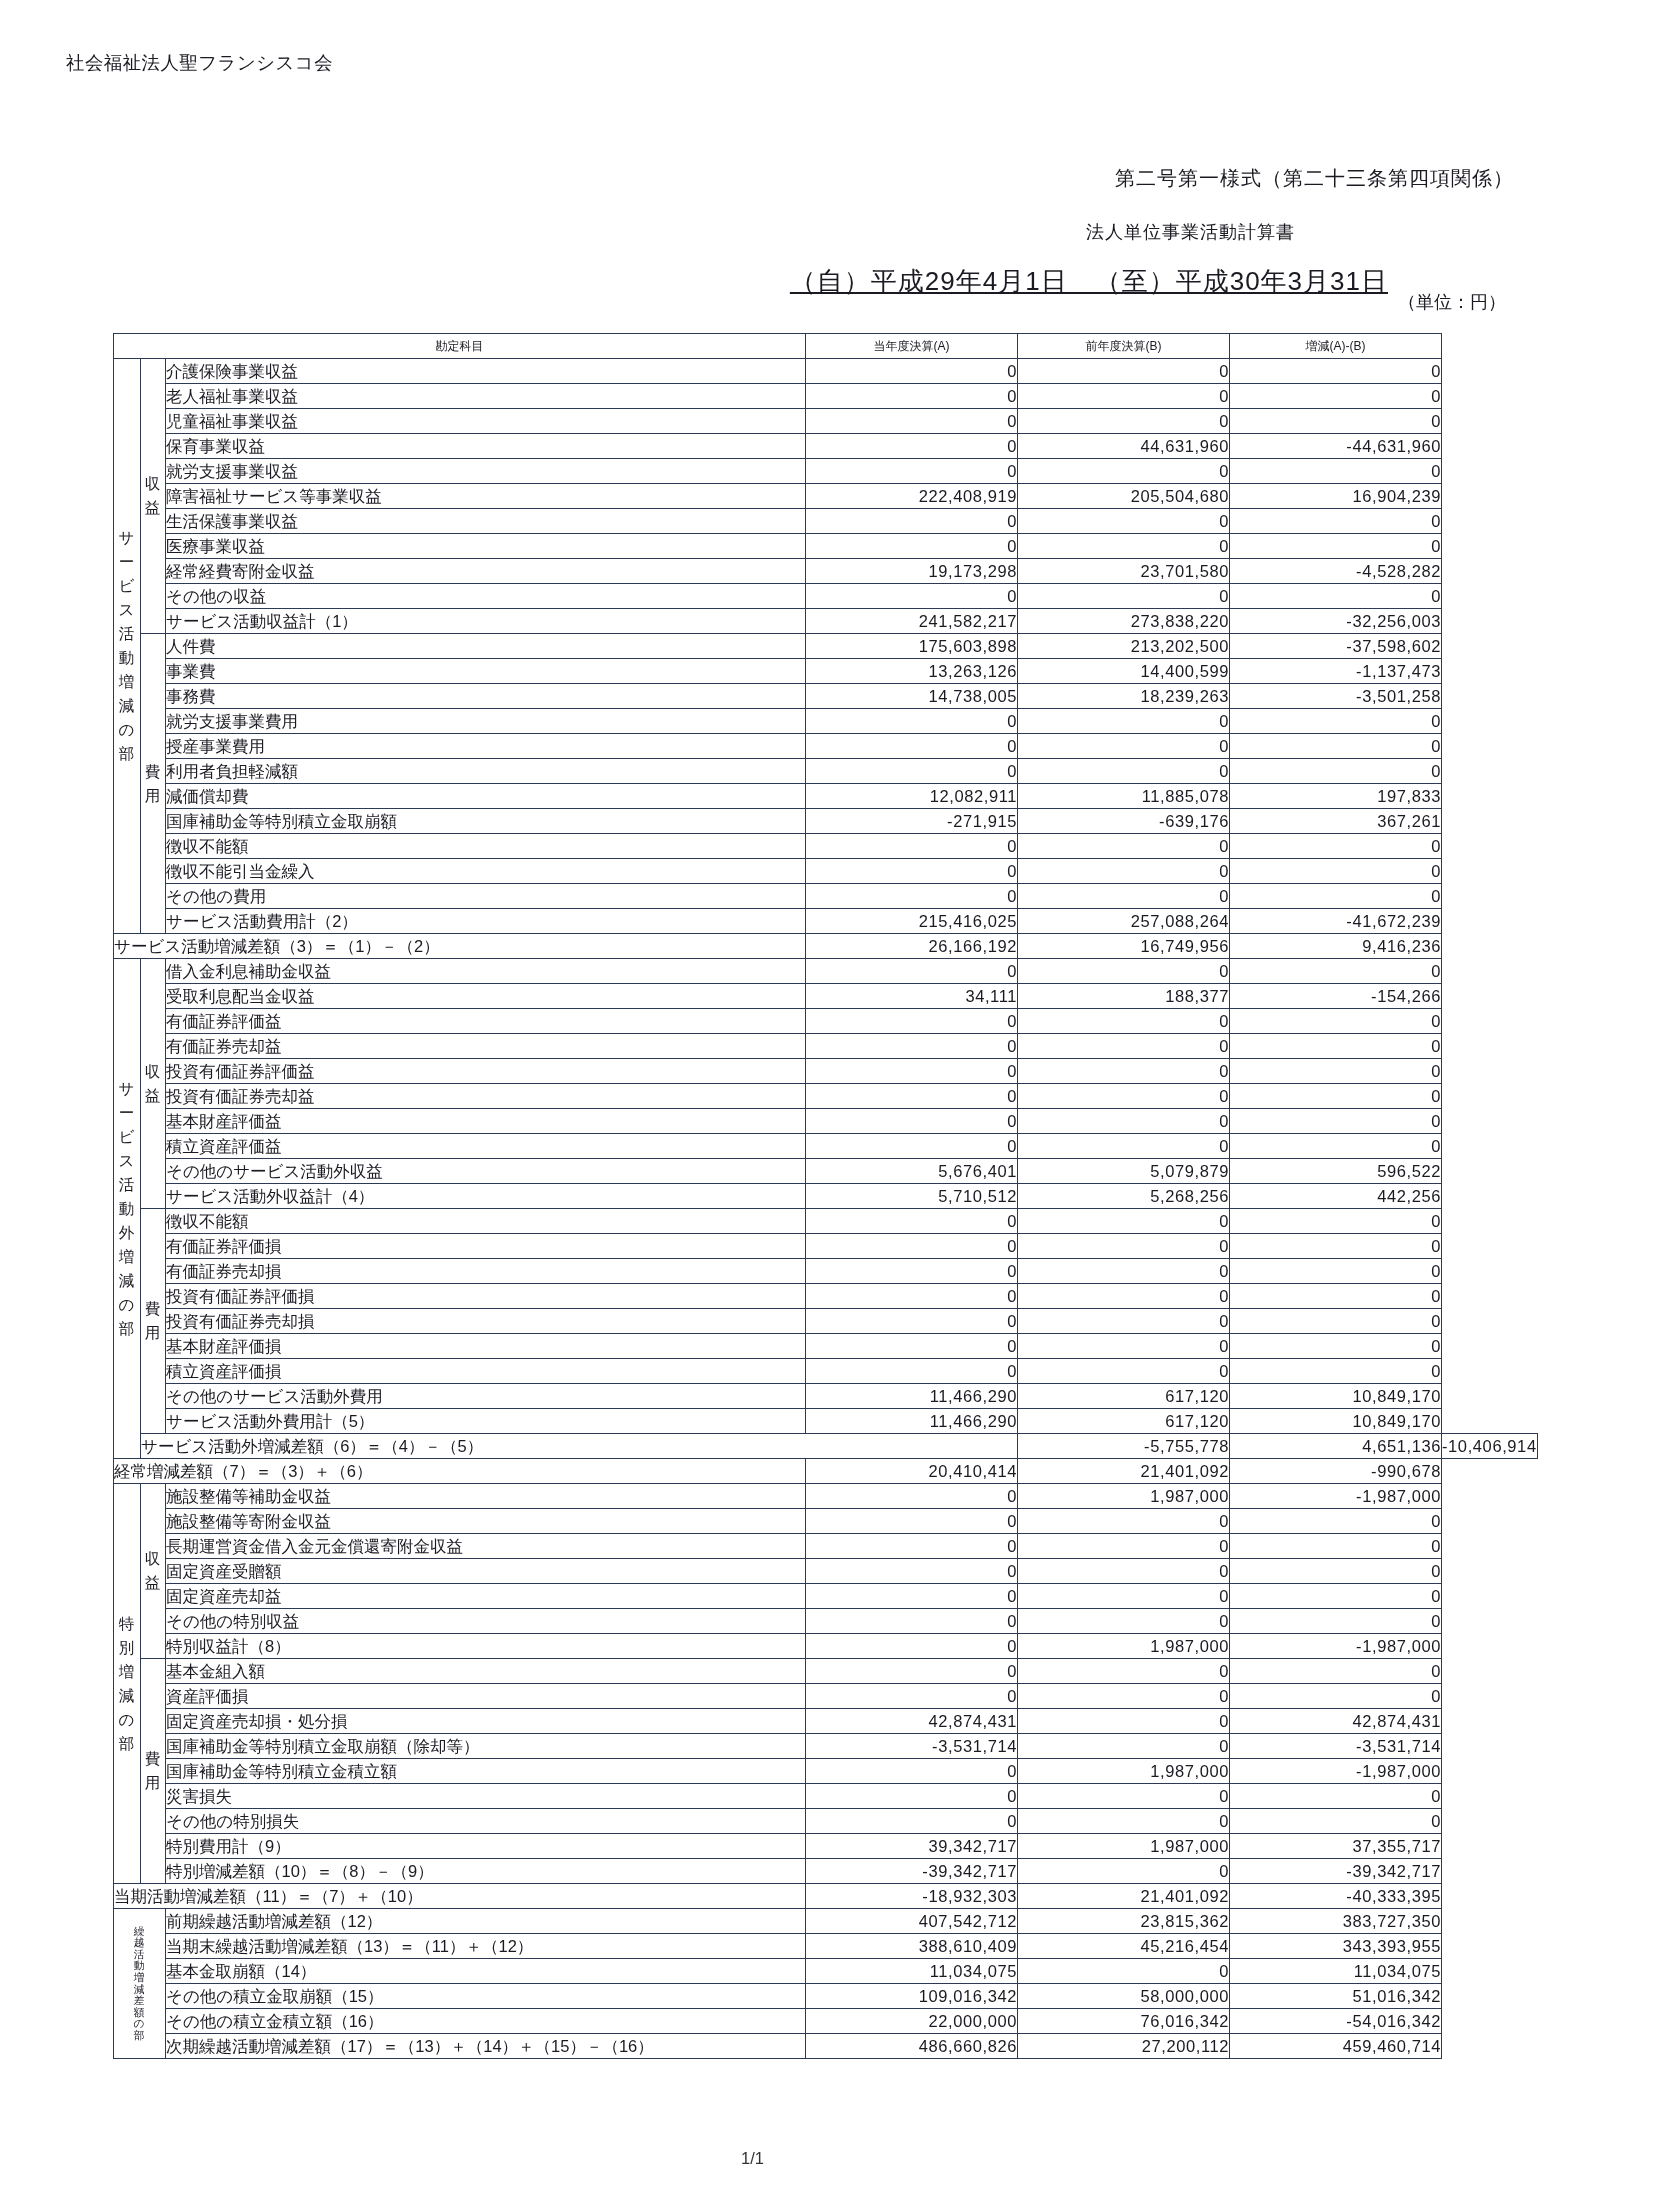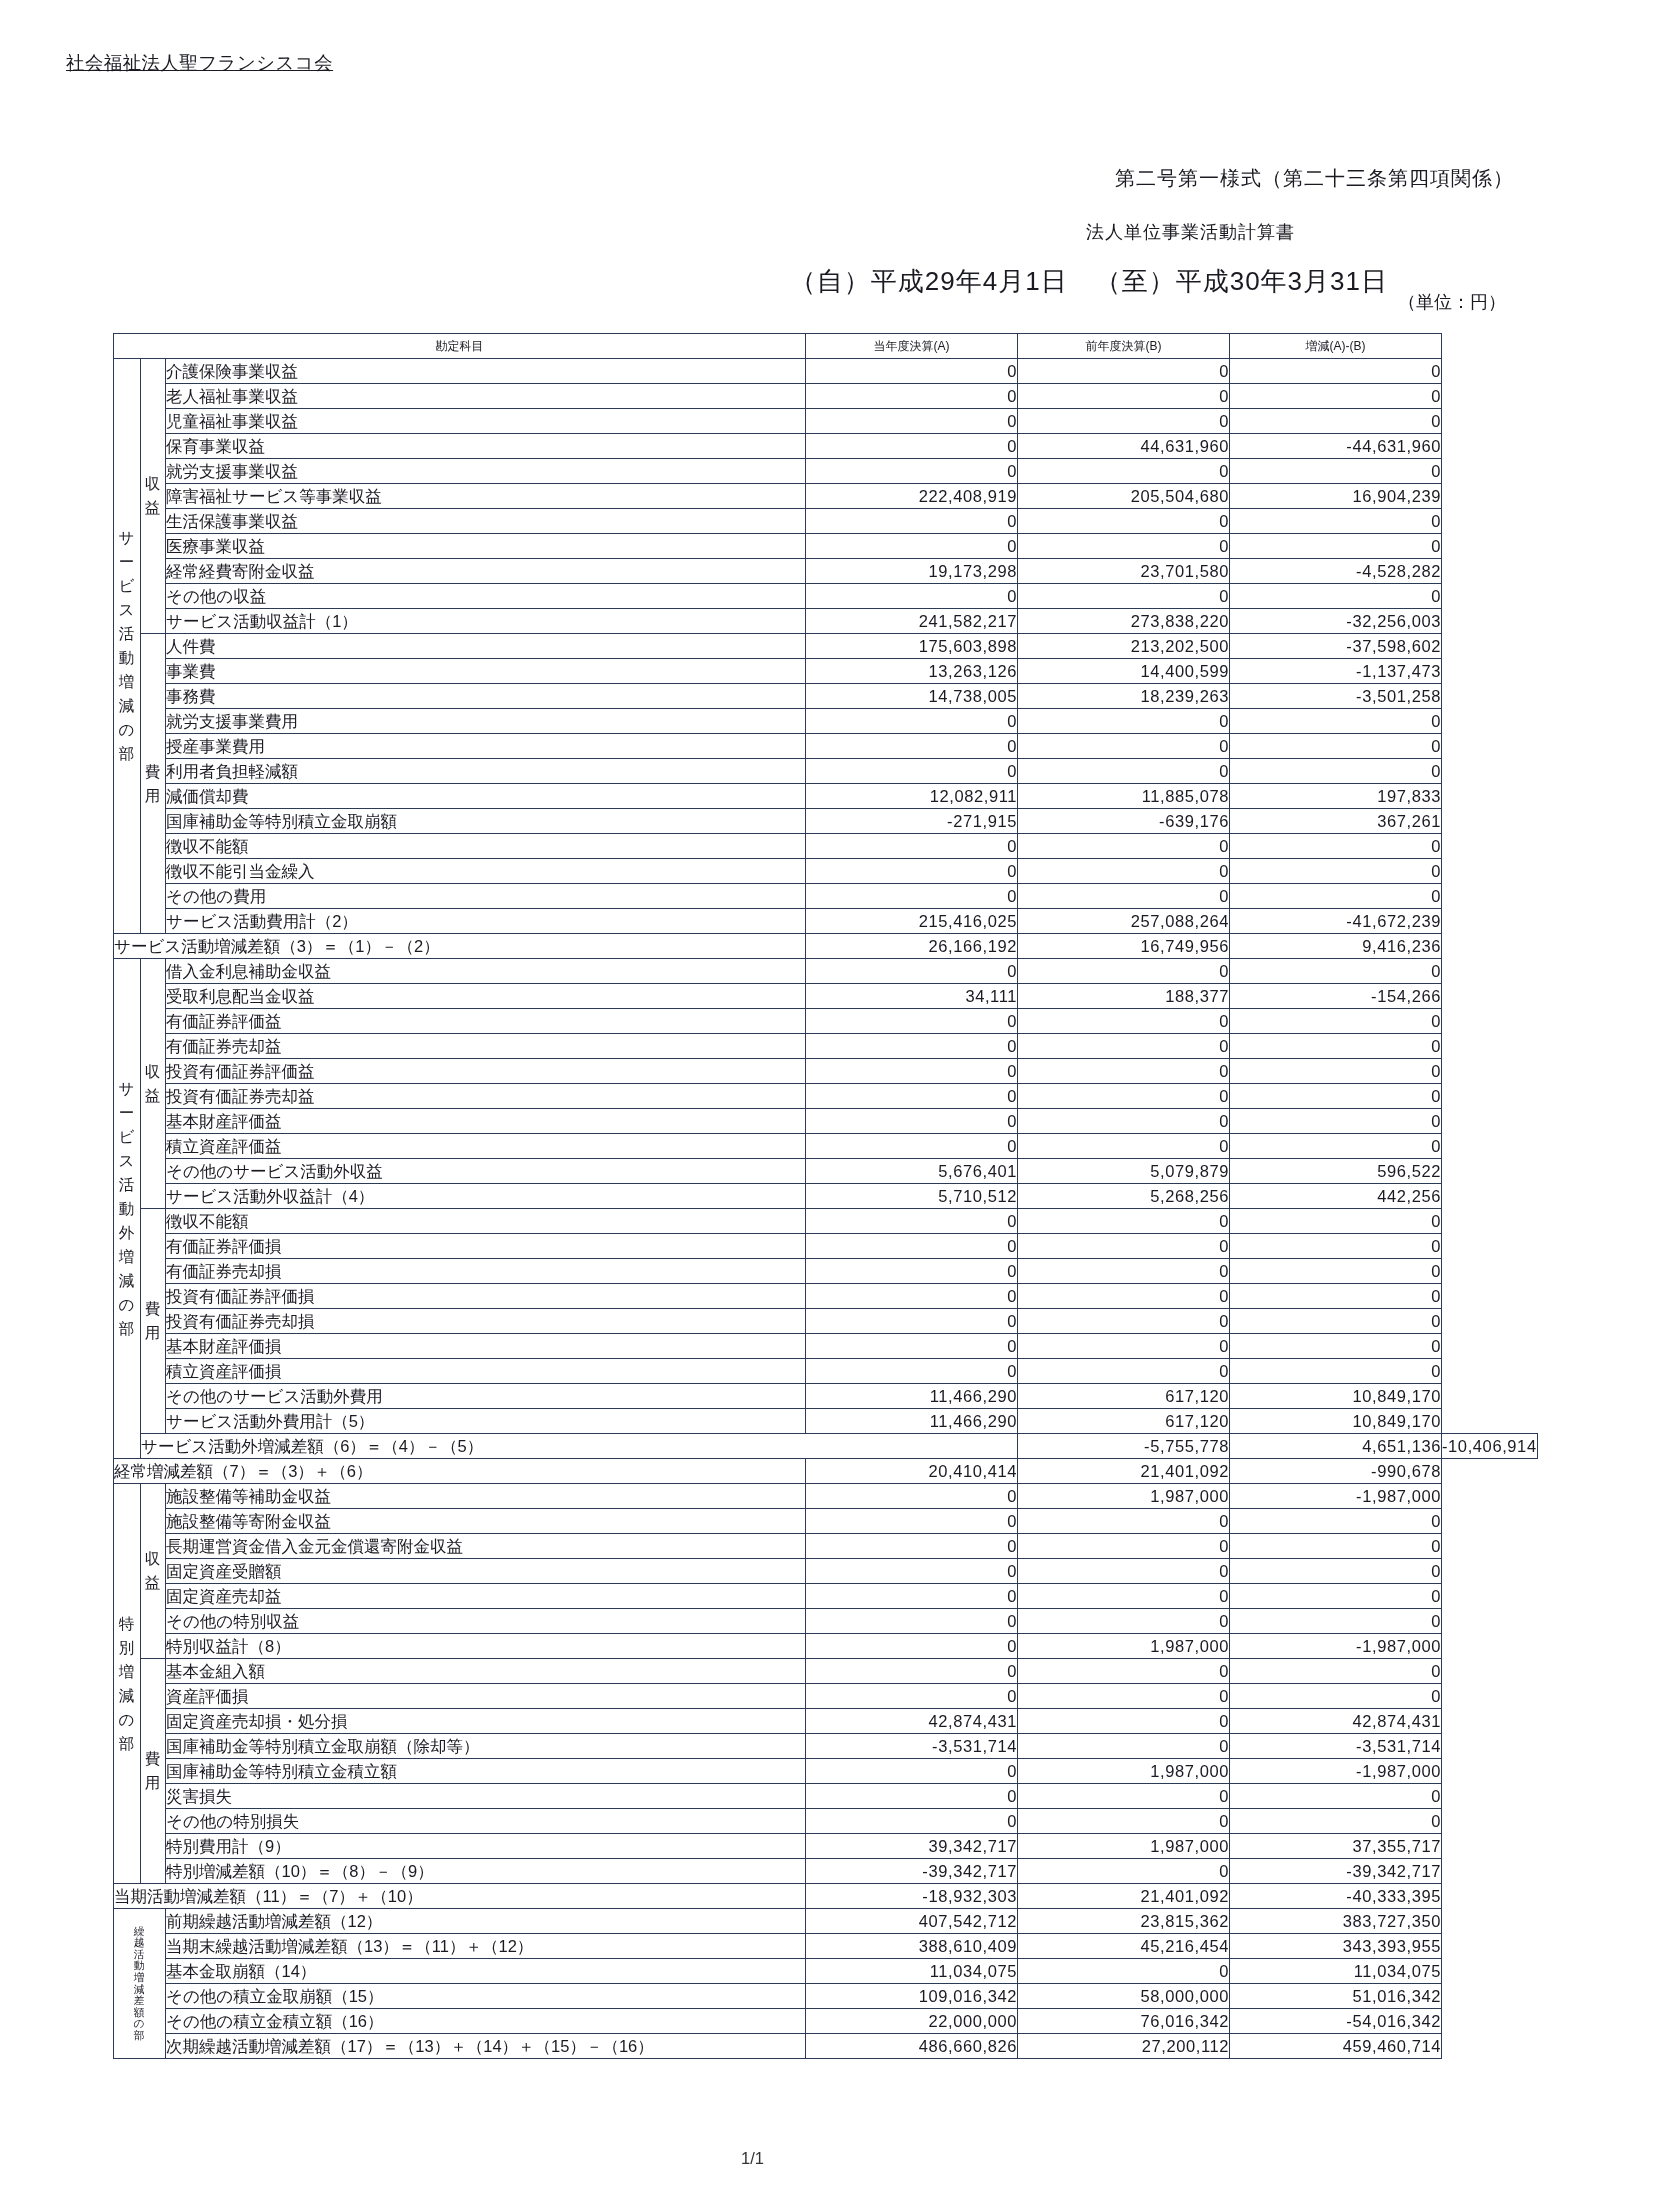--- a/index.html
+++ b/index.html
@@ -20,21 +20,20 @@
     left: 0; top: 0;
     width: 1669px;
     height: 2203px;
   }
   .org-name {
     position: absolute;
     left: 66px;
     top: 50px;
     font-size: 18.4px;
     letter-spacing: 0.5px;
-    text-decoration: underline;
   }
   .form-no {
     position: absolute;
     left: 0;
     top: 165px;
     width: 1514px;
     text-align: right;
     font-size: 20px;
     letter-spacing: 1px;
   }
@@ -49,20 +48,21 @@
     margin-top: 14px;
   }
   .period {
     position: absolute;
     left: 0;
     top: 264px;
     width: 1388px;
     text-align: right;
     font-size: 26px;
     letter-spacing: 1px;
+    text-decoration: underline;
   }
   .unit {
     position: absolute;
     right: 163px;
     top: 290px;
     font-size: 18px;
     font-family: Liberation Serif, serif;
   }
   table.fs {
     position: absolute;

